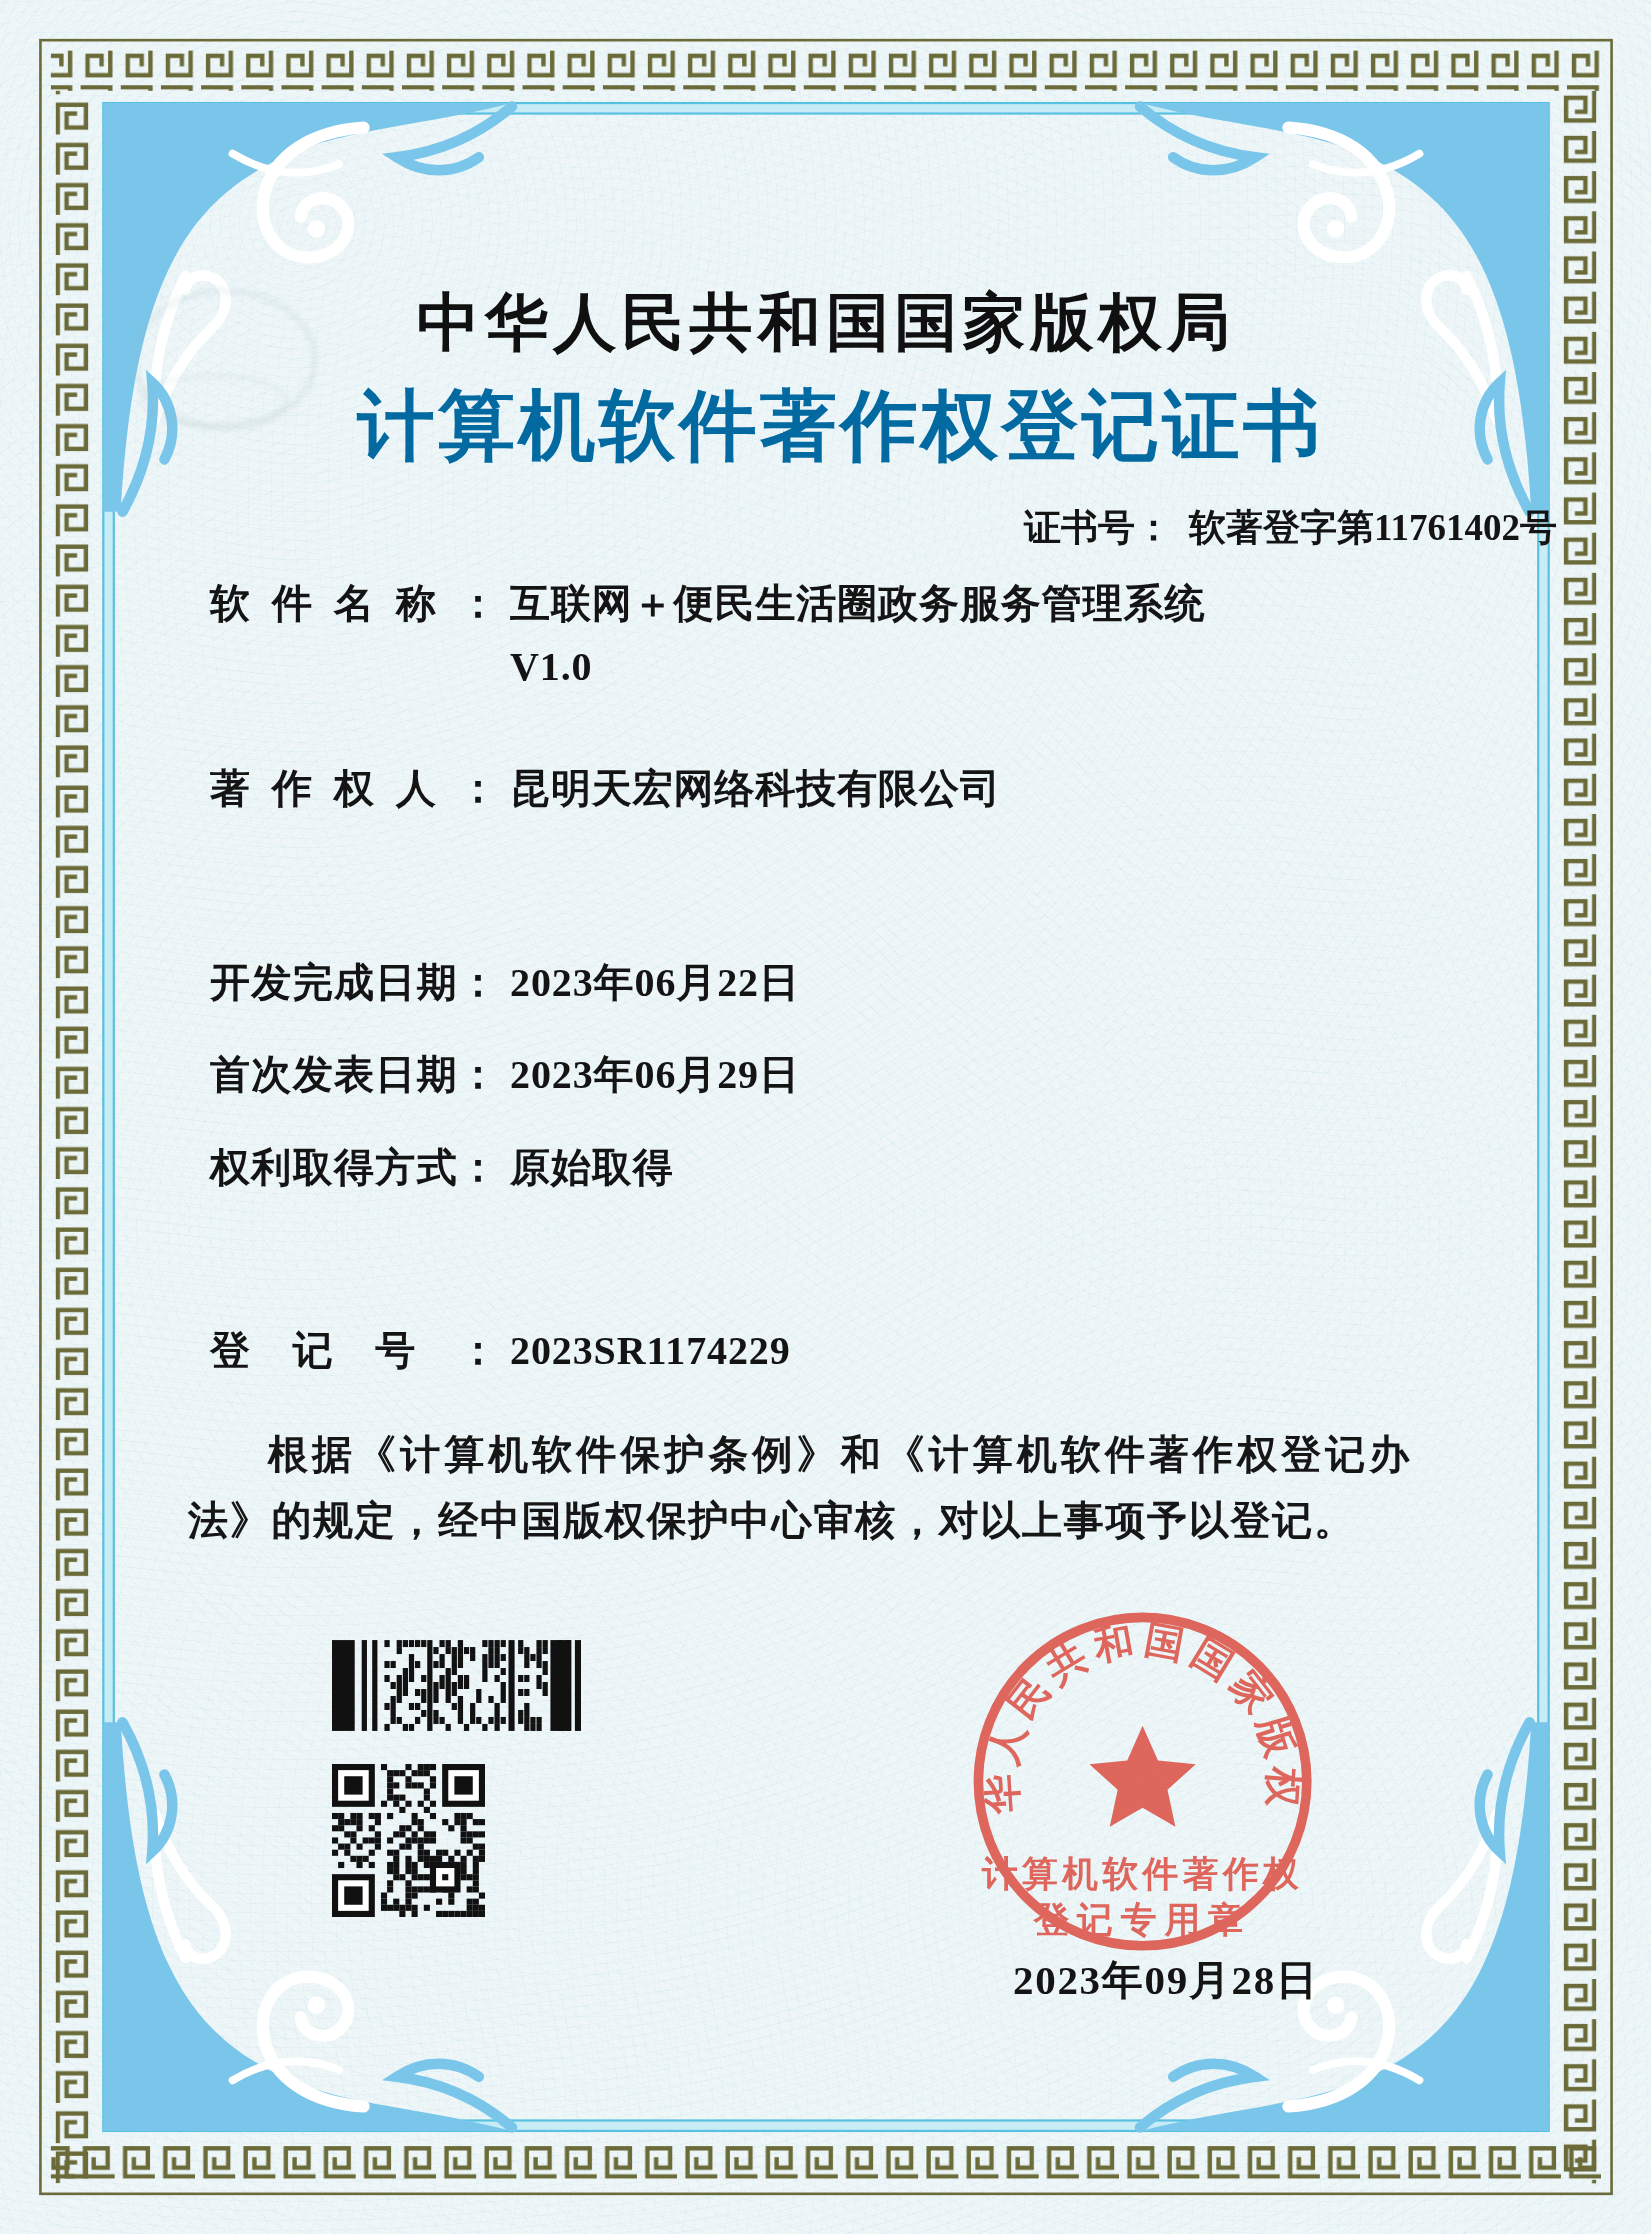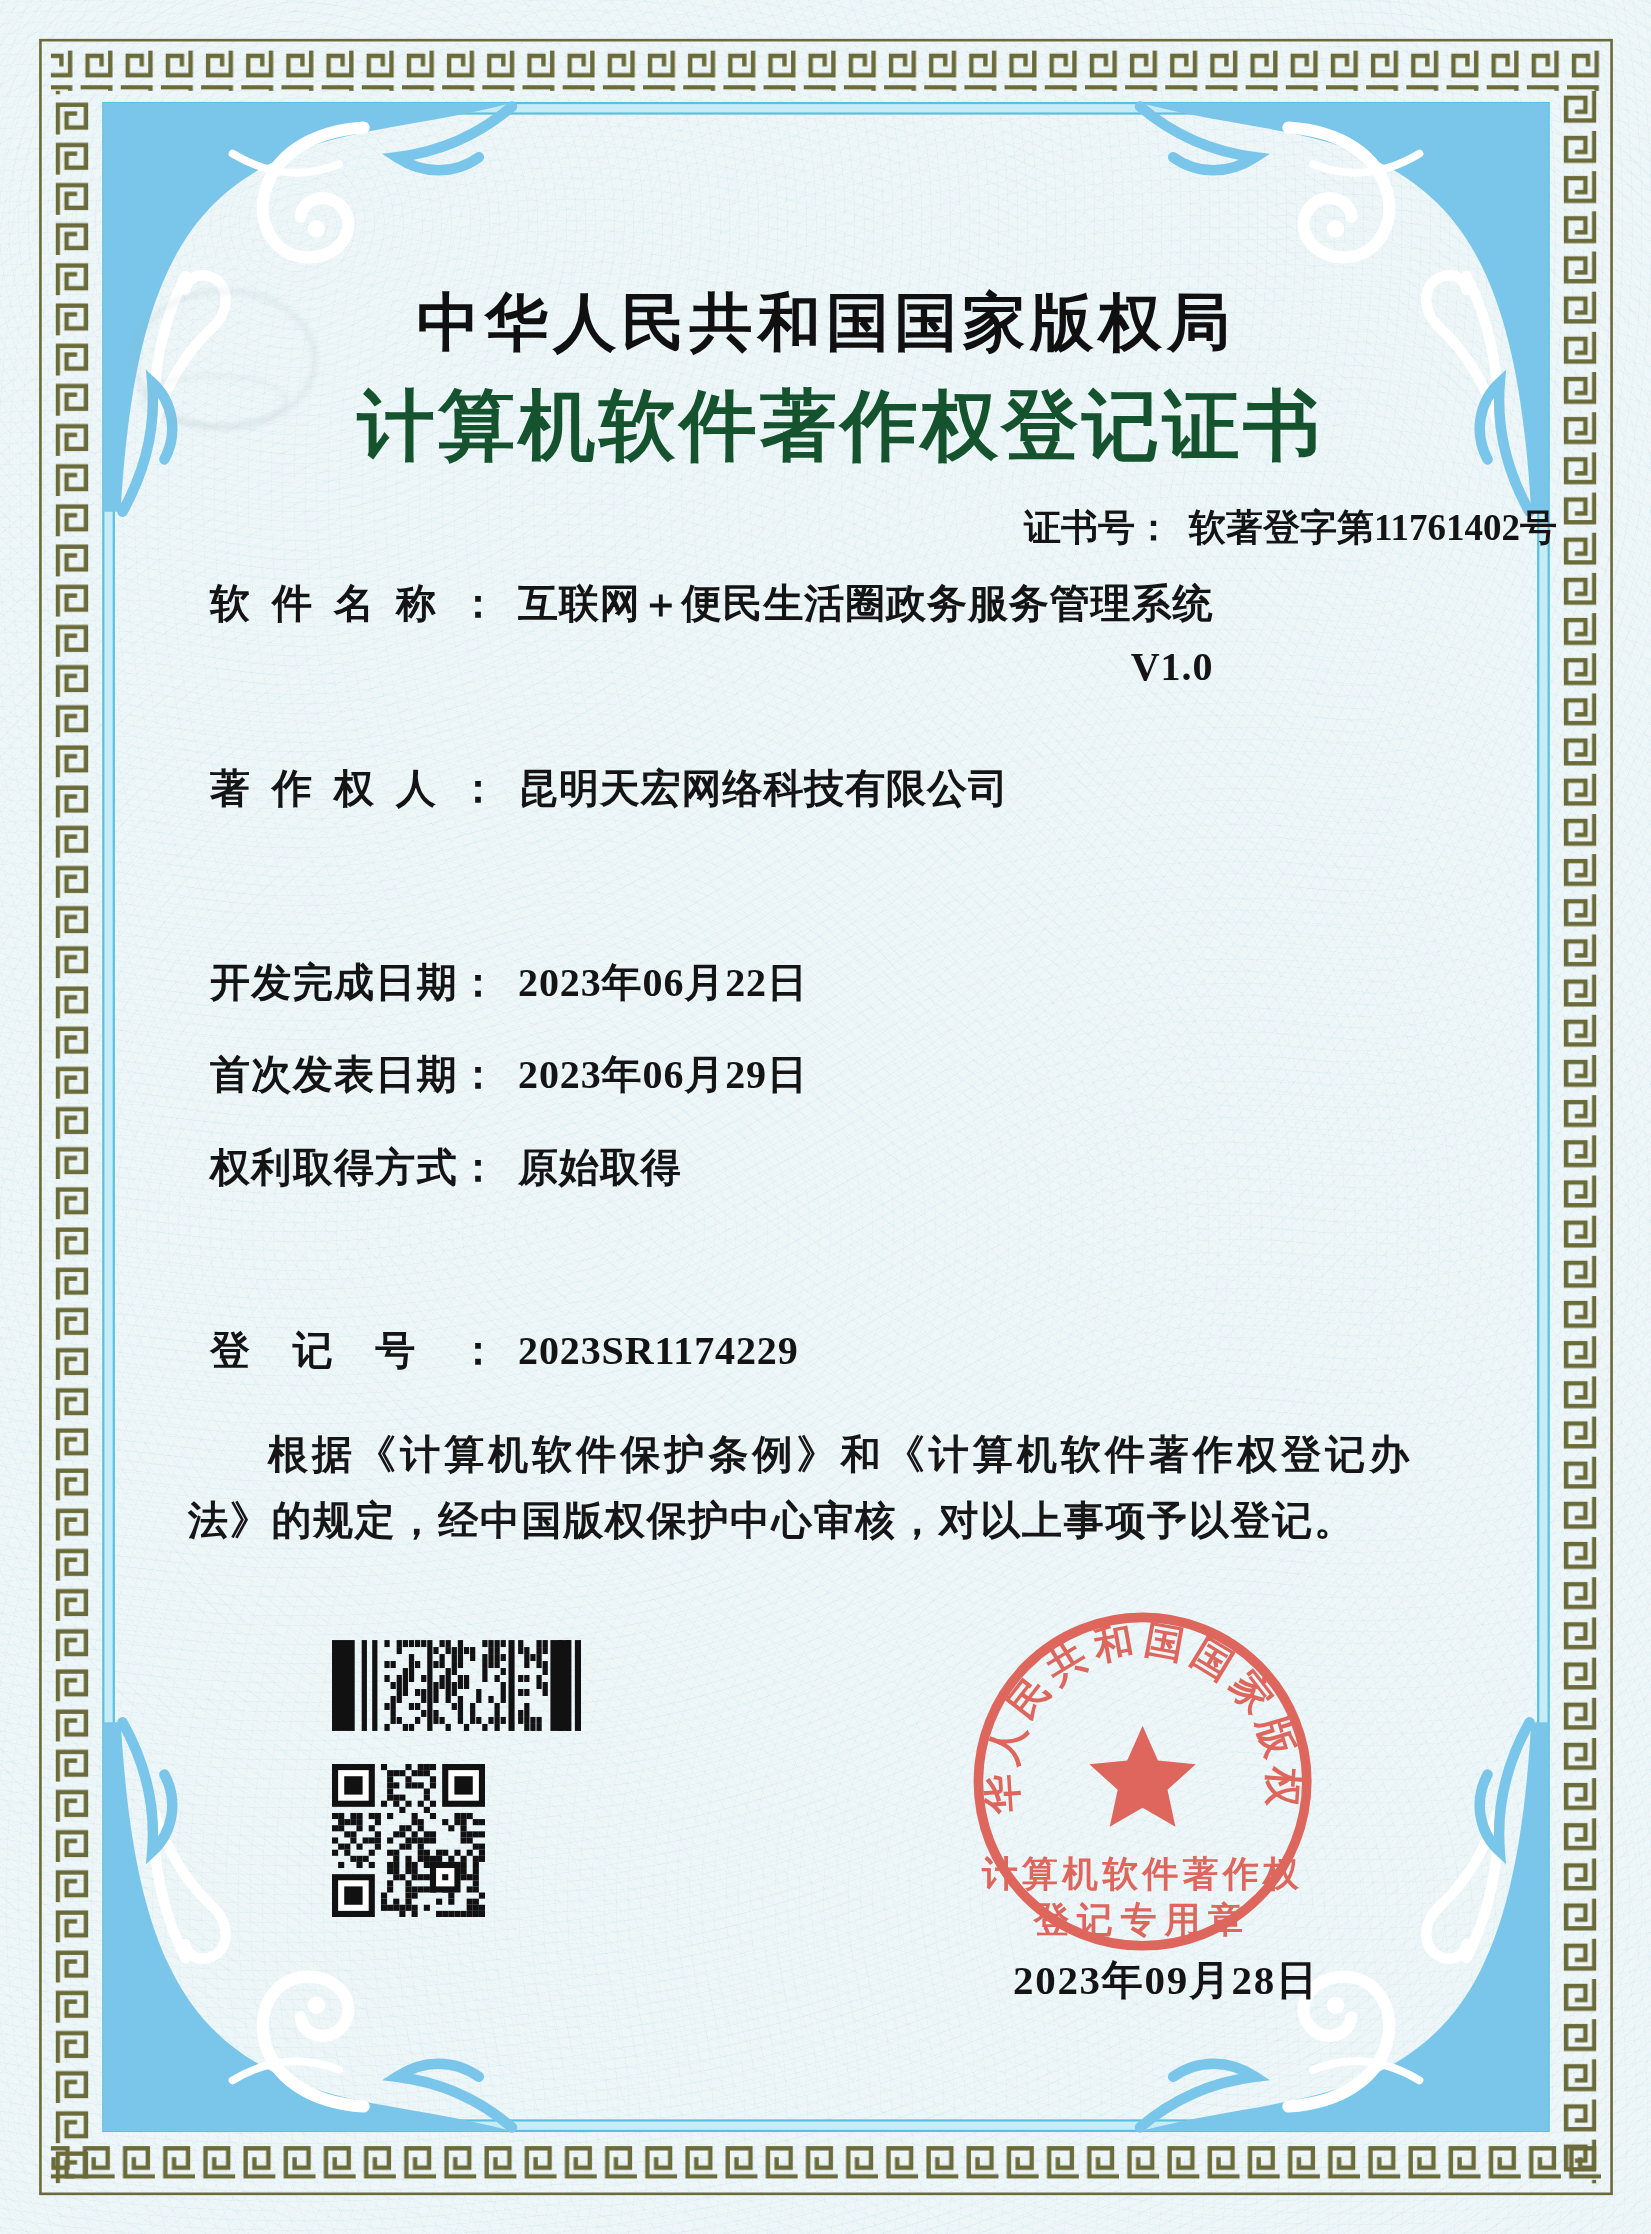--- a/index.html
+++ b/index.html
@@ -21,36 +21,36 @@
   }
   .abs{position:absolute;}
   .authority{
     left:0;right:0;top:292px;text-align:center;
     font-size:63px;font-weight:900;letter-spacing:5.2px;line-height:1;
     color:#101010;white-space:nowrap;
   }
   .cert-title{
     left:0;right:0;top:388px;text-align:center;
     font-size:77px;font-weight:900;letter-spacing:3.5px;line-height:1;
-    color:#14532d;white-space:nowrap;padding-left:29px;
+    color:#0369a1;white-space:nowrap;padding-left:29px;
   }
   .certno{
     left:1024px;top:509px;font-size:37px;font-weight:700;white-space:nowrap;
     display:flex;gap:17px;line-height:1;
   }
   .field-row{
     left:210px;display:flex;align-items:flex-start;line-height:1;
     font-size:40px;font-weight:700;white-space:nowrap;
   }
   .field-label{
     display:inline-block;width:288px;
     text-align:justify;text-align-last:justify;
     flex:none;
   }
-  .field-value{margin-left:20px;letter-spacing:0.9px;text-align:right;}
+  .field-value{margin-left:12px;letter-spacing:0.9px;}
   .value-lines .line2{margin-top:23px;}
   .para{
     left:188px;top:1422px;width:1223px;
     font-size:40px;font-weight:700;line-height:66px;
     text-align:justify;text-indent:80px;letter-spacing:1.7px;
     color:#161616;
   }
   .date{
     left:1013px;top:1960px;font-size:41px;font-weight:700;
     letter-spacing:1.7px;line-height:1;z-index:6;white-space:nowrap;

